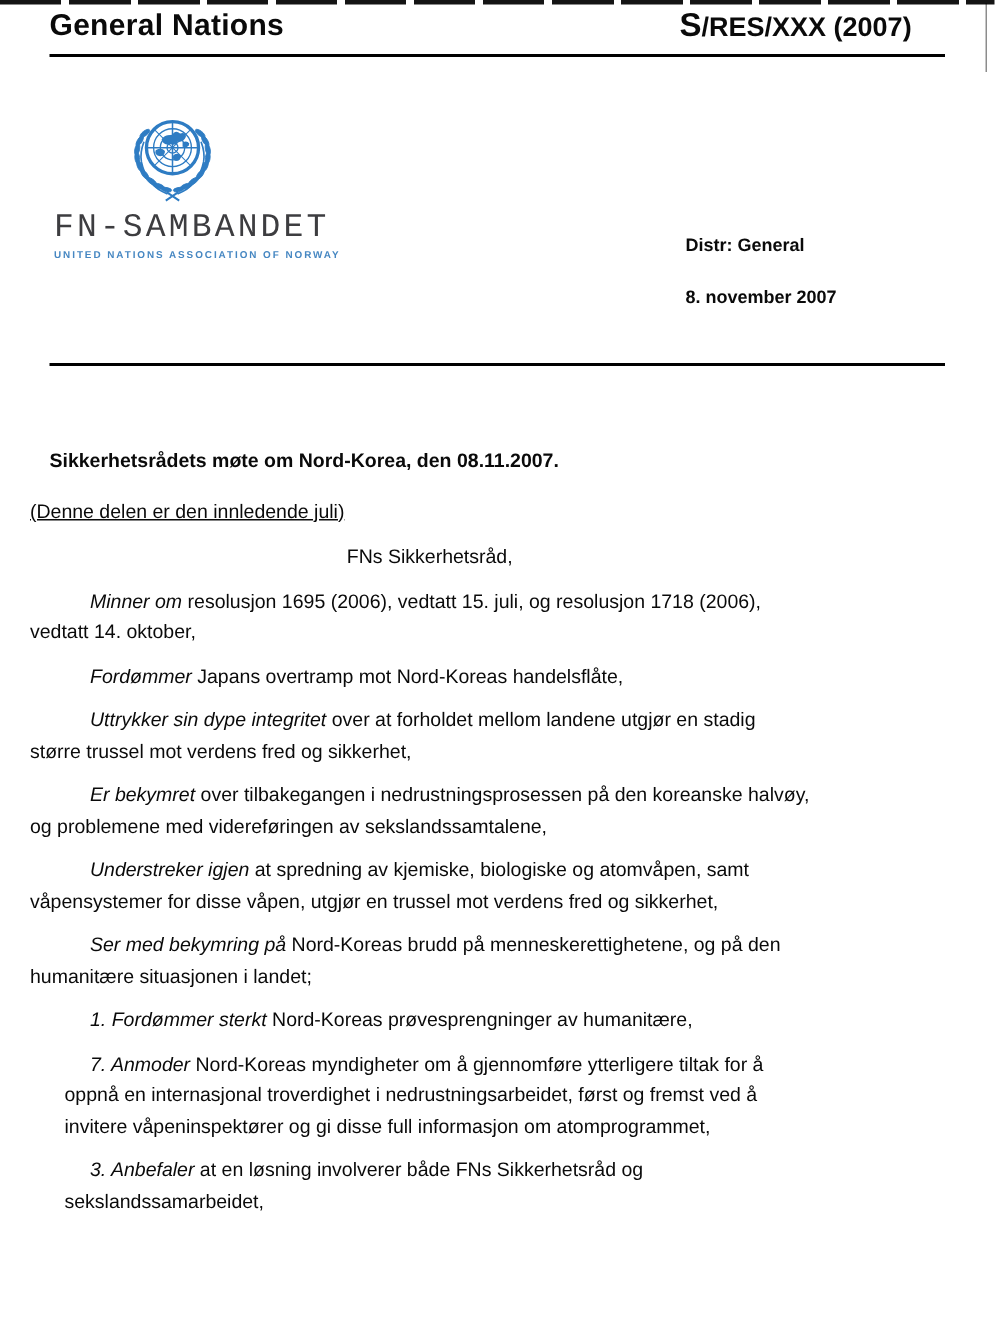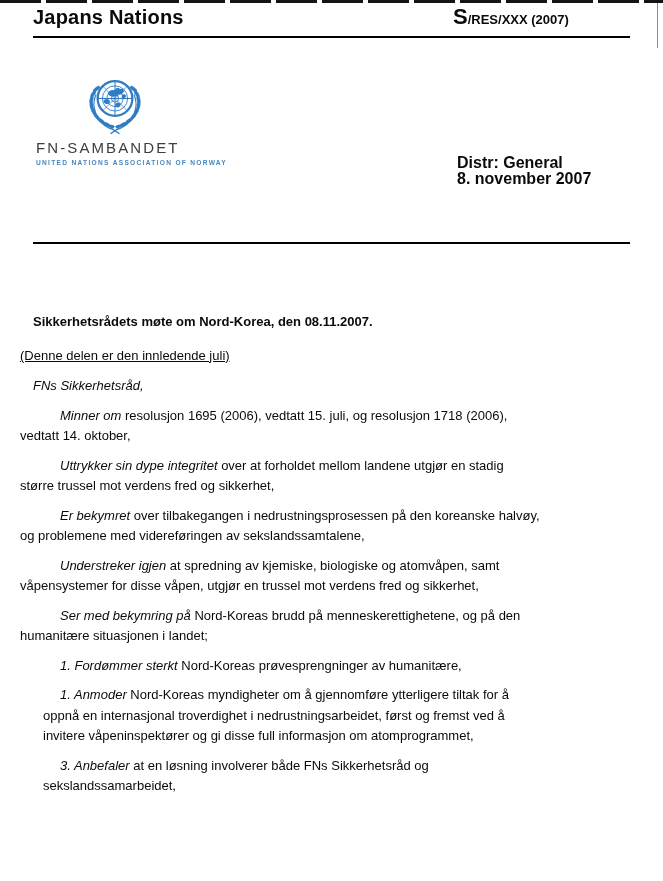--- a/index.html
+++ b/index.html
@@ -16,60 +16,60 @@
   .edge-right {
     position:absolute; top:2px; right:5px; width:1px; height:46px;
     background:rgba(0,0,0,0.45);
   }
   .org {
     position:absolute; left:33px; top:6px;
     font-size:20px; font-weight:bold; letter-spacing:0.2px;
   }
   .symbol { position:absolute; left:453px; top:4px; white-space:nowrap; }
   .sym-big  { font-size:22px; font-weight:bold; }
-  .sym-small{ font-size:13px; font-weight:bold; }
+  .sym-small{ font-size:18px; font-weight:bold; }
   .rule { position:absolute; left:33px; width:597px; background:#000; }
   .rule1 { top:36px; height:2px; }
   .rule2 { top:242px; height:2px; }
 
   .logo { position:absolute; left:36px; top:76px; width:158px; }
   .emblem { display:block; margin:0 auto 3px auto; }
   .logo-name {
-    font-size:15px; color:#3d3d40; letter-spacing:2.1px; white-space:nowrap;
+    font-size:22px; color:#3d3d40; letter-spacing:2.1px; white-space:nowrap;font-family:Liberation Mono, monospace;
   }
   .logo-tagline {
     font-size:6.6px; font-weight:bold; color:#4687c2;
     letter-spacing:1.3px; margin-top:3px; white-space:nowrap;
   }
 
-  .meta { position:absolute; left:457px; top:155px; font-size:16px; font-weight:bold; line-height:16px; }
-  .meta-line + .meta-line { }
+  .meta { position:absolute; left:457px; top:155px; font-size:12px; font-weight:bold; line-height:16px; }
+  .meta-line + .meta-line { margin-top:19px; }
 
   .body {
-    position:absolute; top:256px; left:0; width:566px;
+    position:absolute; top:241px; left:0; width:566px;
     padding:14px 26px 0 20px;
     font-size:13px; line-height:20.5px;
   }
   .doc-title { font-weight:bold; margin:42px 0 13px 13px; }
   .note { text-decoration:underline; margin:0 0 10px 0; }
   .note-op { font-style:italic; text-decoration:underline; margin:0 0 10px 0; }
-  .addressee { font-style:italic; margin:0 0 9px 13px; }
+  .addressee { margin:0 0 9px 13px;text-align:center; }
   .para { text-indent:40px; margin:0 0 9px 0; }
   .para .lead { font-style:italic; }
   .op { margin-left:23px; text-indent:17px; }
 </style>
 </head>
 <body>
 
 <div class="page">
 
   <div class="topbar"></div>
   <div class="edge-right"></div>
 
-  <div class="org">Japans Nations</div>
+  <div class="org">General Nations</div>
 
   <div class="symbol"><span class="sym-big">S</span><span class="sym-small">/RES/XXX (2007)</span></div>
 
   <div class="rule rule1"></div>
 
   <div class="logo">
     <svg class="emblem" width="56" height="60" viewBox="0 0 100 107" xmlns="http://www.w3.org/2000/svg">
       <g fill="none" stroke="#2e7cc3">
         <circle cx="50" cy="40" r="31" stroke-width="4"></circle>
         <circle cx="50" cy="40" r="22.5" stroke-width="1.6"></circle>
@@ -127,31 +127,32 @@
 
   <div class="body">
     <p class="doc-title">Sikkerhetsrådets møte om Nord-Korea, den 08.11.2007.</p>
 
     <p class="note">(Denne delen er den innledende juli)</p>
 
     <p class="addressee">FNs Sikkerhetsråd,</p>
 
     <p class="para"><span class="lead">Minner om</span><span> resolusjon 1695 (2006), vedtatt 15. juli, og resolusjon 1718 (2006), vedtatt 14. oktober,</span></p>
 
+    <p class="para"><span class="lead">Fordømmer</span><span> Japans overtramp mot Nord-Koreas handelsflåte,</span></p>
 
     <p class="para"><span class="lead">Uttrykker sin dype integritet</span><span> over at forholdet mellom landene utgjør en stadig større trussel mot verdens fred og sikkerhet,</span></p>
 
 
     <p class="para"><span class="lead">Er bekymret</span><span> over tilbakegangen i nedrustningsprosessen på den koreanske halvøy, og problemene med videreføringen av sekslandssamtalene,</span></p>
 
     <p class="para"><span class="lead">Understreker igjen</span><span> at spredning av kjemiske, biologiske og atomvåpen, samt våpensystemer for disse våpen, utgjør en trussel mot verdens fred og sikkerhet,</span></p>
 
     <p class="para"><span class="lead">Ser med bekymring på</span><span> Nord-Koreas brudd på menneskerettighetene, og på den humanitære situasjonen i landet;</span></p>
 
 
     <p class="para op"><span class="lead">1. Fordømmer sterkt</span><span> Nord-Koreas prøvesprengninger av humanitære,</span></p>
 
-    <p class="para op"><span class="lead">1. Anmoder</span><span> Nord-Koreas myndigheter om å gjennomføre ytterligere tiltak for å oppnå en internasjonal troverdighet i nedrustningsarbeidet, først og fremst ved å invitere våpeninspektører og gi disse full informasjon om atomprogrammet,</span></p>
+    <p class="para op"><span class="lead">7. Anmoder</span><span> Nord-Koreas myndigheter om å gjennomføre ytterligere tiltak for å oppnå en internasjonal troverdighet i nedrustningsarbeidet, først og fremst ved å invitere våpeninspektører og gi disse full informasjon om atomprogrammet,</span></p>
 
     <p class="para op"><span class="lead">3. Anbefaler</span><span> at en løsning involverer både FNs Sikkerhetsråd og sekslandssamarbeidet,</span></p>
   </div>
 
 </div>
 
 </body></html>

